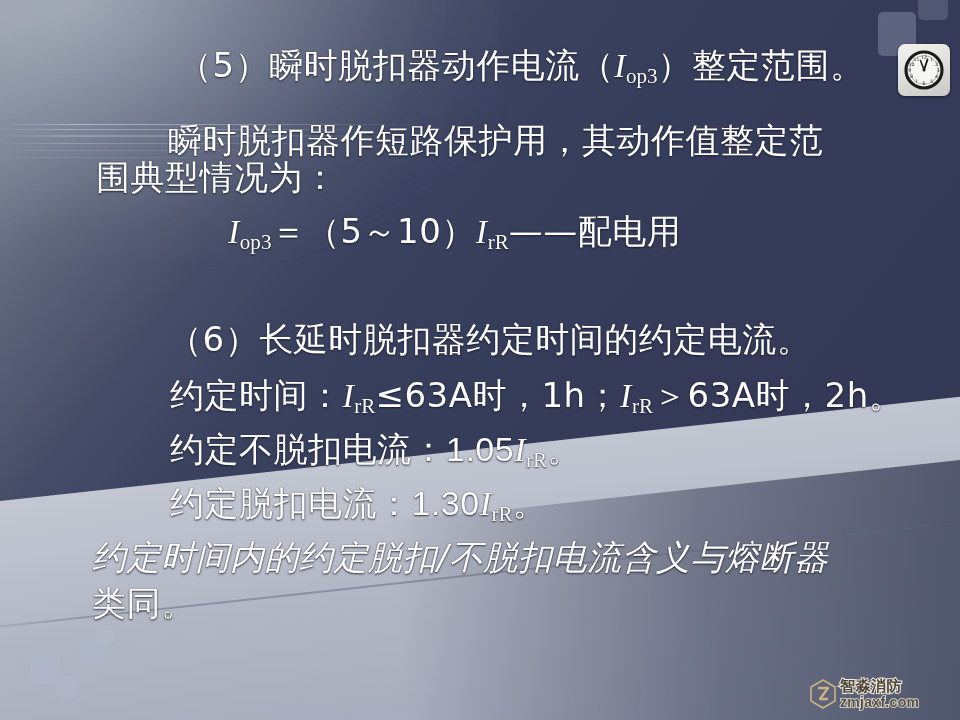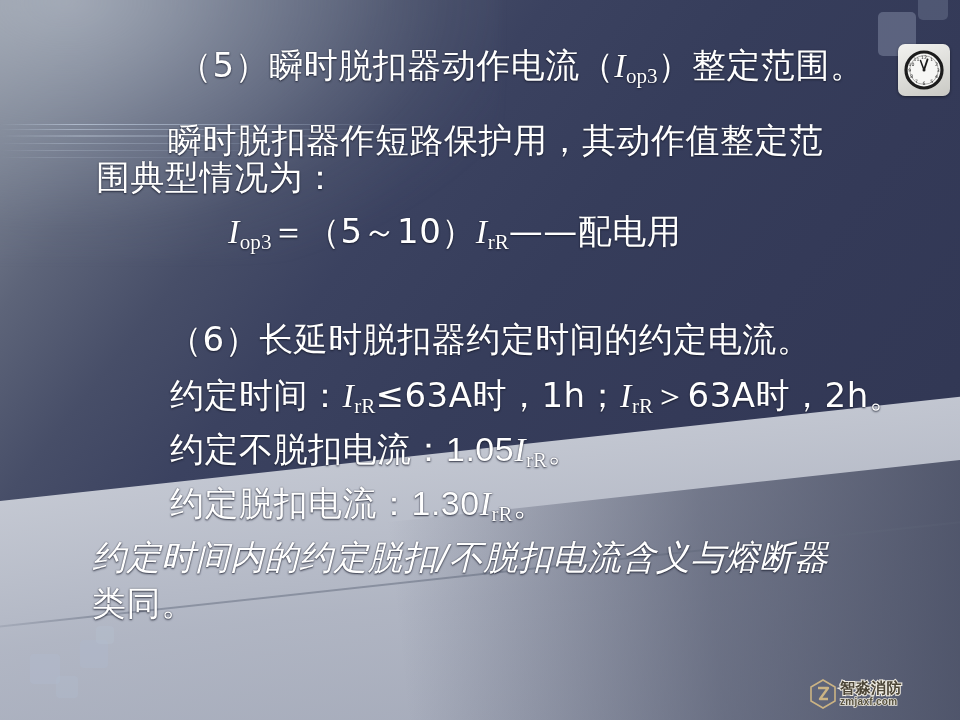--- a/index.html
+++ b/index.html
@@ -196,21 +196,21 @@
     font-family: "DejaVu Sans", "Liberation Sans", sans-serif;
     font-size: 15px;
     font-weight: 700;
     color: #4b4436;
     -webkit-text-stroke: 2px #f0ece2;
     paint-order: stroke fill;
     letter-spacing: 0.5px;
   }
   .wm-url {
     font-family: "Liberation Sans", "DejaVu Sans", sans-serif;
-    font-size: 10px;
+    font-size: 14px;
     font-weight: 700;
     color: #55503f;
     -webkit-text-stroke: 1.6px #e9e5da;
     paint-order: stroke fill;
     margin-top: 1px;
     letter-spacing: 0.3px;
   }
 </style>
 </head>
 <body>

